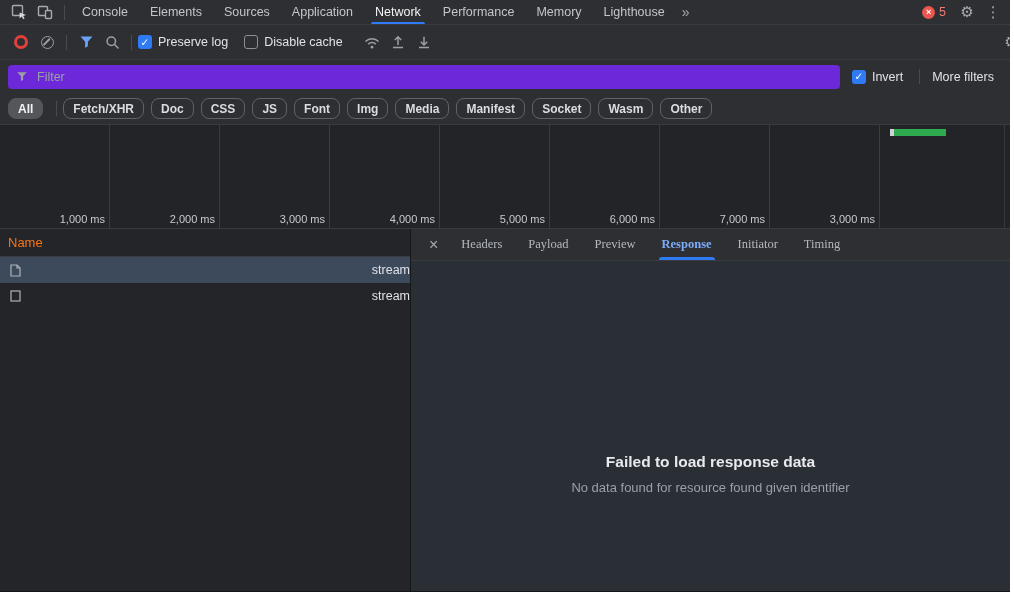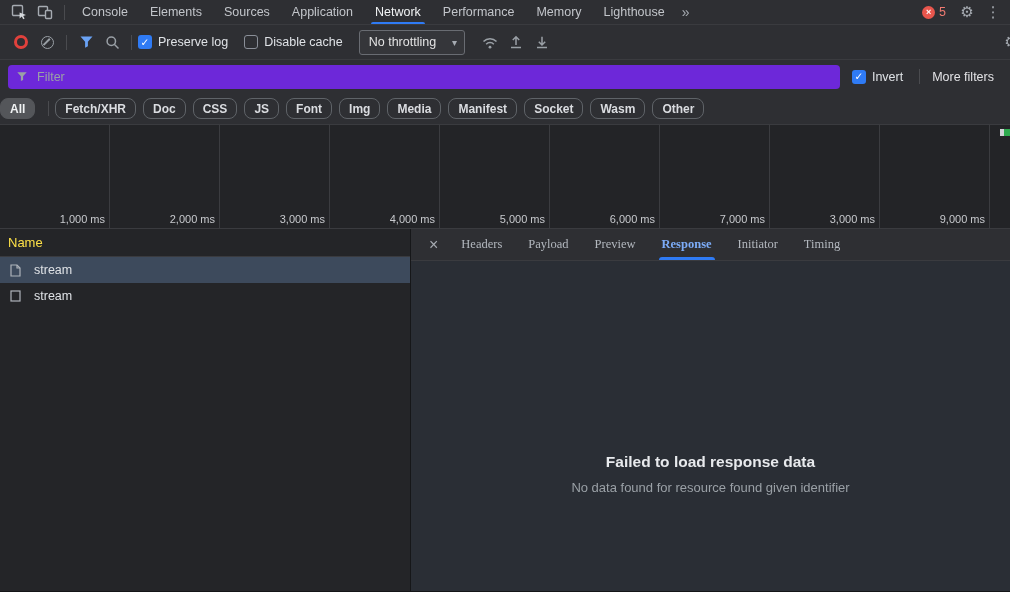--- a/index.html
+++ b/index.html
@@ -46,42 +46,42 @@
   
   .filterrow{flex:0 0 33px;background:#2e2f33;display:flex;align-items:center;padding:0 8px;}
   .filterinput{flex:1;height:24px;background:#6d28d9;border-radius:4px;display:flex;align-items:center;
                padding:0 8px;gap:7px;margin-right:12px;}
   .filterinput input{background:transparent;border:none;outline:none;color:#e3e3e3;font-size:12.5px;flex:1;
                      font-family:"Liberation Sans","DejaVu Sans",sans-serif;}
   .filterinput input::placeholder{color:#9aa0a6;}
   .plain-label{font-size:12.5px;color:#e3e3e6;white-space:nowrap;}
 
   
-  .chipsrow{flex:0 0 31px;background:#2e2f33;border-bottom:1px solid #3a3b3f;display:flex;align-items:center;}
+  .chipsrow{flex:0 0 31px;background:#2e2f33;border-bottom:1px solid #3a3b3f;display:flex;align-items:center;padding-left:8px;}
   .chip{border:1px solid #5f6368;border-radius:8px;padding:2.5px 9px;font-size:12px;font-weight:600;
         color:#dadce0;margin-right:7px;white-space:nowrap;}
   .chip.active{background:#54565a;border-color:#54565a;color:#f1f3f4;}
 
   
   .timeline{flex:0 0 103px;background:#232427;border-bottom:1px solid #3a3b3f;display:flex;flex-direction:row;}
   .ticks{flex:0 0 22px;display:flex;}
   .tick{flex:0 0 110px;box-sizing:border-box;border-right:1px solid #3b3c40;color:#c8cace;font-size:11px;
         display:flex;align-items:flex-end;justify-content:flex-end;padding:0 4px 3px 0;white-space:nowrap;}
   .overview{flex:0 0 15px;position:relative;}
   .ovbar{position:absolute;left:10px;right:26px;top:4px;height:7px;background:var(--bar-blue,#4585f0);}
   .ovlight{position:absolute;left:0;top:0;bottom:0;width:4px;background:#cfd2d6;}
   .ovgreen{position:absolute;left:4px;top:0;bottom:0;width:52px;background:var(--bar-green,#2eab4f);}
   .wgrid{flex:1;background:repeating-linear-gradient(to right,transparent 0,transparent 109px,#37383c 109px,#37383c 110px);}
 
   
   .split{flex:1;display:flex;min-height:0;}
   .reqpanel{flex:0 0 410px;width:410px;background:#242528;border-right:1px solid #161719;display:flex;flex-direction:column;}
-  .reqhead{flex:0 0 27px;display:flex;align-items:center;padding-left:8px;font-size:13px;color:#fde047;
+  .reqhead{flex:0 0 27px;display:flex;align-items:center;padding-left:8px;font-size:13px;color:#f97316;
            border-bottom:1px solid #3a3b3f;}
-  .reqrow{height:26px;display:flex;align-items:center;gap:13px;padding-left:10px;font-size:12.5px;color:#dfe2e6;}
+  .reqrow{height:26px;display:flex;align-items:center;gap:4px;padding-left:10px;font-size:12.5px;color:#dfe2e6;justify-content:space-between;}
   .reqrow.selected{background:var(--selected-row,#3d4a5c);}
   .detail{flex:1;display:flex;flex-direction:column;background:#2a2e35;min-width:0;}
   .dethead{flex:0 0 31px;background:#2e2f33;border-bottom:1px solid #3a3b3f;display:flex;align-items:center;}
   .closebtn{background:none;border:none;color:#a6abb2;font-size:16px;line-height:1;padding:0 10px 0 18px;cursor:default;}
   .dettab{margin:0 13px;font-size:12.5px;color:#b3b8bf;position:relative;height:100%;display:flex;align-items:center;white-space:nowrap;font-family:Liberation Serif, serif;}
   .dettab.active{color:var(--accent-blue,#7cacf8);font-weight:600;}
   .dettab.active::after{content:"";position:absolute;left:-3px;right:-3px;bottom:0;height:3px;
                         background:var(--checkbox-blue,#2f7bf5);border-radius:3px 3px 0 0;}
   .detbody{flex:1;position:relative;}
   .empty{position:absolute;left:0;right:0;top:192px;text-align:center;}
@@ -170,24 +170,20 @@
           <span>✓</span>
         </span>
         <span>Preserve log</span>
       </label>
 
       <label class="ck-label">
         <span class="cb un"></span>
         <span>Disable cache</span>
       </label>
 
-      <div class="select">
-        <span>No throttling</span>
-        <span class="caret">▾</span>
-      </div>
 
       <button class="iconbtn">
         <span>
           <svg width="18" height="15" viewBox="0 0 18 15" fill="none">
             <path d="M2.5 6.5 a9 9 0 0 1 13 0" stroke="#9aa0a6" stroke-width="1.5"></path>
             <path d="M5.2 9.3 a5 5 0 0 1 7.6 0" stroke="#9aa0a6" stroke-width="1.5"></path>
             <circle cx="9" cy="12.2" r="1.4" fill="#9aa0a6"></circle>
           </svg>
         </span>
       </button>
@@ -248,21 +244,20 @@
     <div class="timeline">
       <div class="ticks">
         <span class="tick">1,000 ms</span>
         <span class="tick">2,000 ms</span>
         <span class="tick">3,000 ms</span>
         <span class="tick">4,000 ms</span>
         <span class="tick">5,000 ms</span>
         <span class="tick">6,000 ms</span>
         <span class="tick">7,000 ms</span>
         <span class="tick">3,000 ms</span>
-        <span class="tick">9,000 ms</span>
       </div>
       <div class="overview">
         <div class="ovbar">
           <div class="ovlight"></div>
           <div class="ovgreen"></div>
         </div>
       </div>
       <div class="wgrid"></div>
     </div>
 

